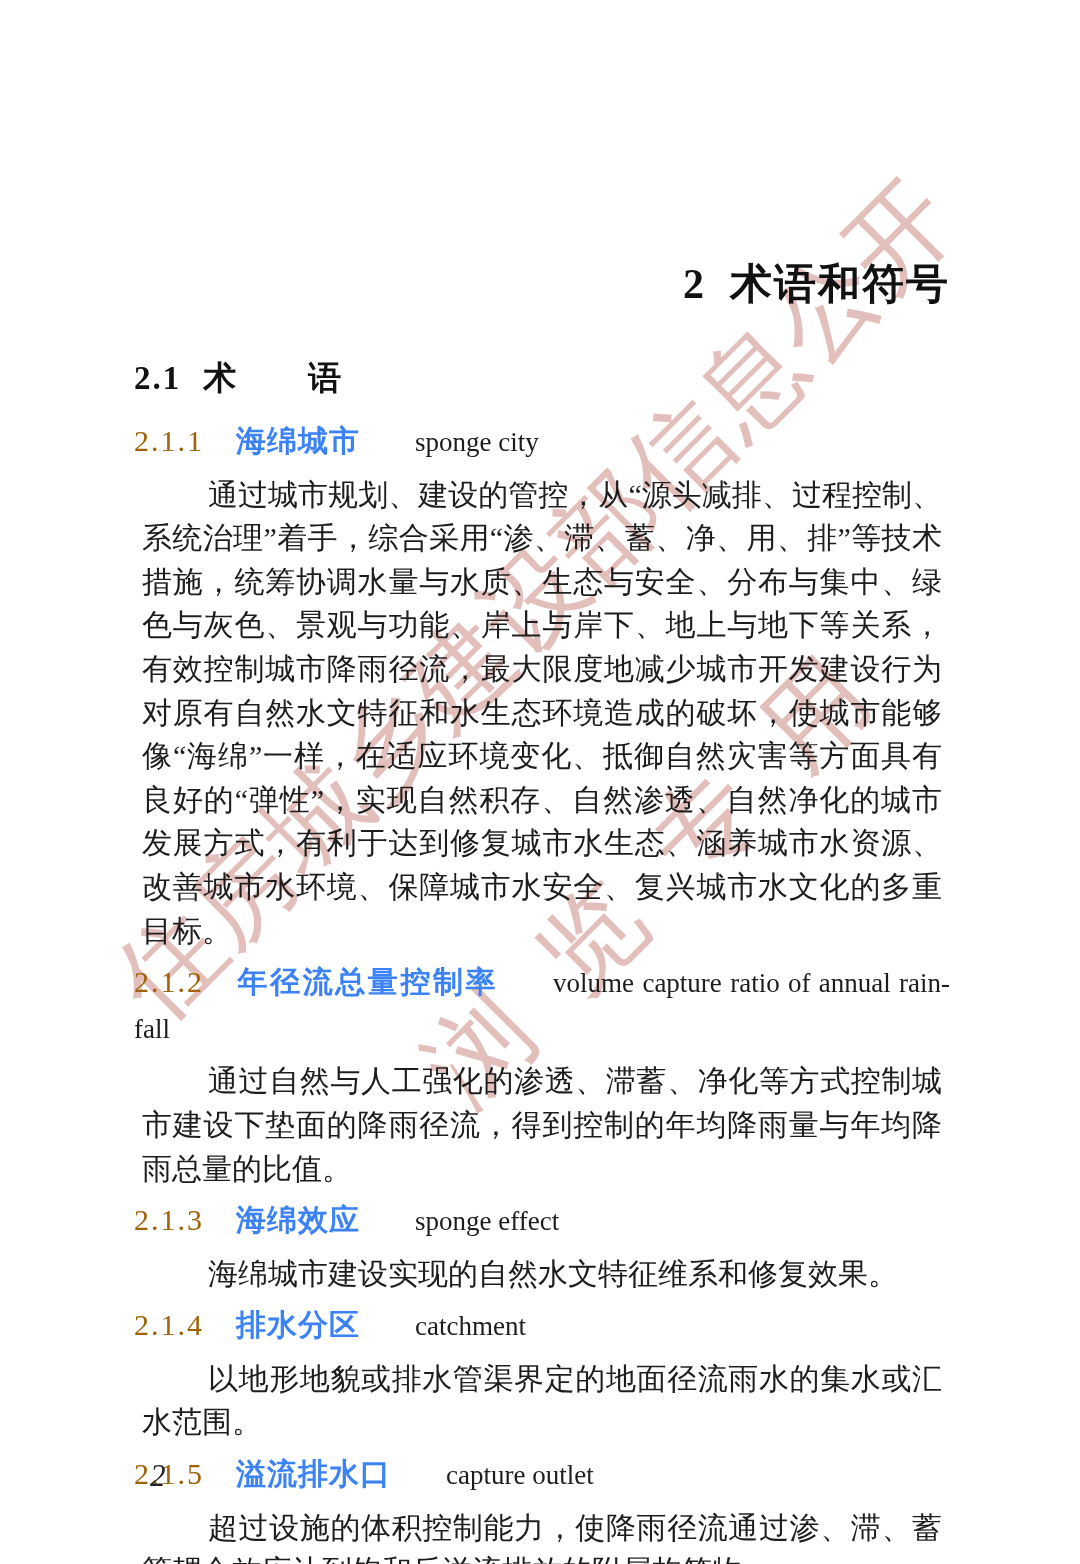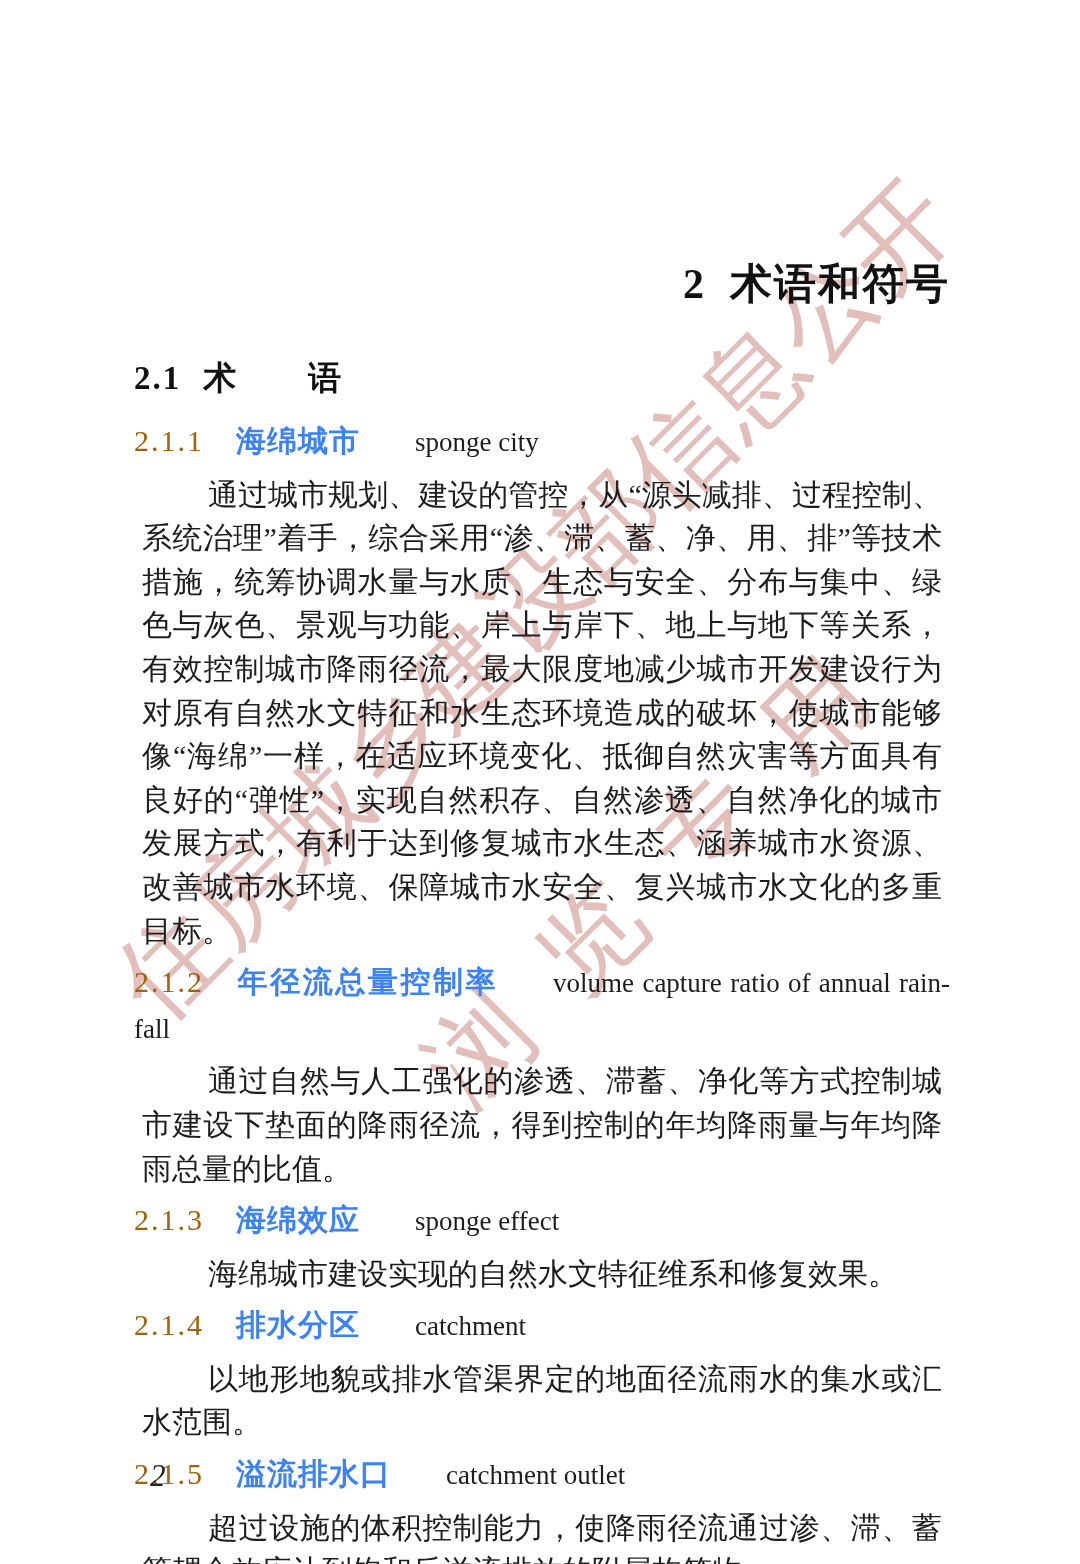--- a/index.html
+++ b/index.html
@@ -121,21 +121,21 @@
         <span class="tnum">2.1.3</span><span class="tzh">海绵效应</span><span class="ten">sponge effect</span>
       </div>
       <p class="para">海绵城市建设实现的自然水文特征维系和修复效果。</p>
 
       <div class="term">
         <span class="tnum">2.1.4</span><span class="tzh">排水分区</span><span class="ten">catchment</span>
       </div>
       <p class="para">以地形地貌或排水管渠界定的地面径流雨水的集水或汇水范围。</p>
 
       <div class="term">
-        <span class="tnum">2.1.5</span><span class="tzh">溢流排水口</span><span class="ten">catchment outlet</span>
+        <span class="tnum">2.1.5</span><span class="tzh">溢流排水口</span><span class="ten">capture outlet</span>
       </div>
       <p class="para">超过设施的体积控制能力，使降雨径流通过渗、滞、蓄等耦合效应达到饱和后溢流排放的附属构筑物。</p>
 
     </div>
   </div>
 
   <div class="pageno">2</div>
 
 </div>
 

